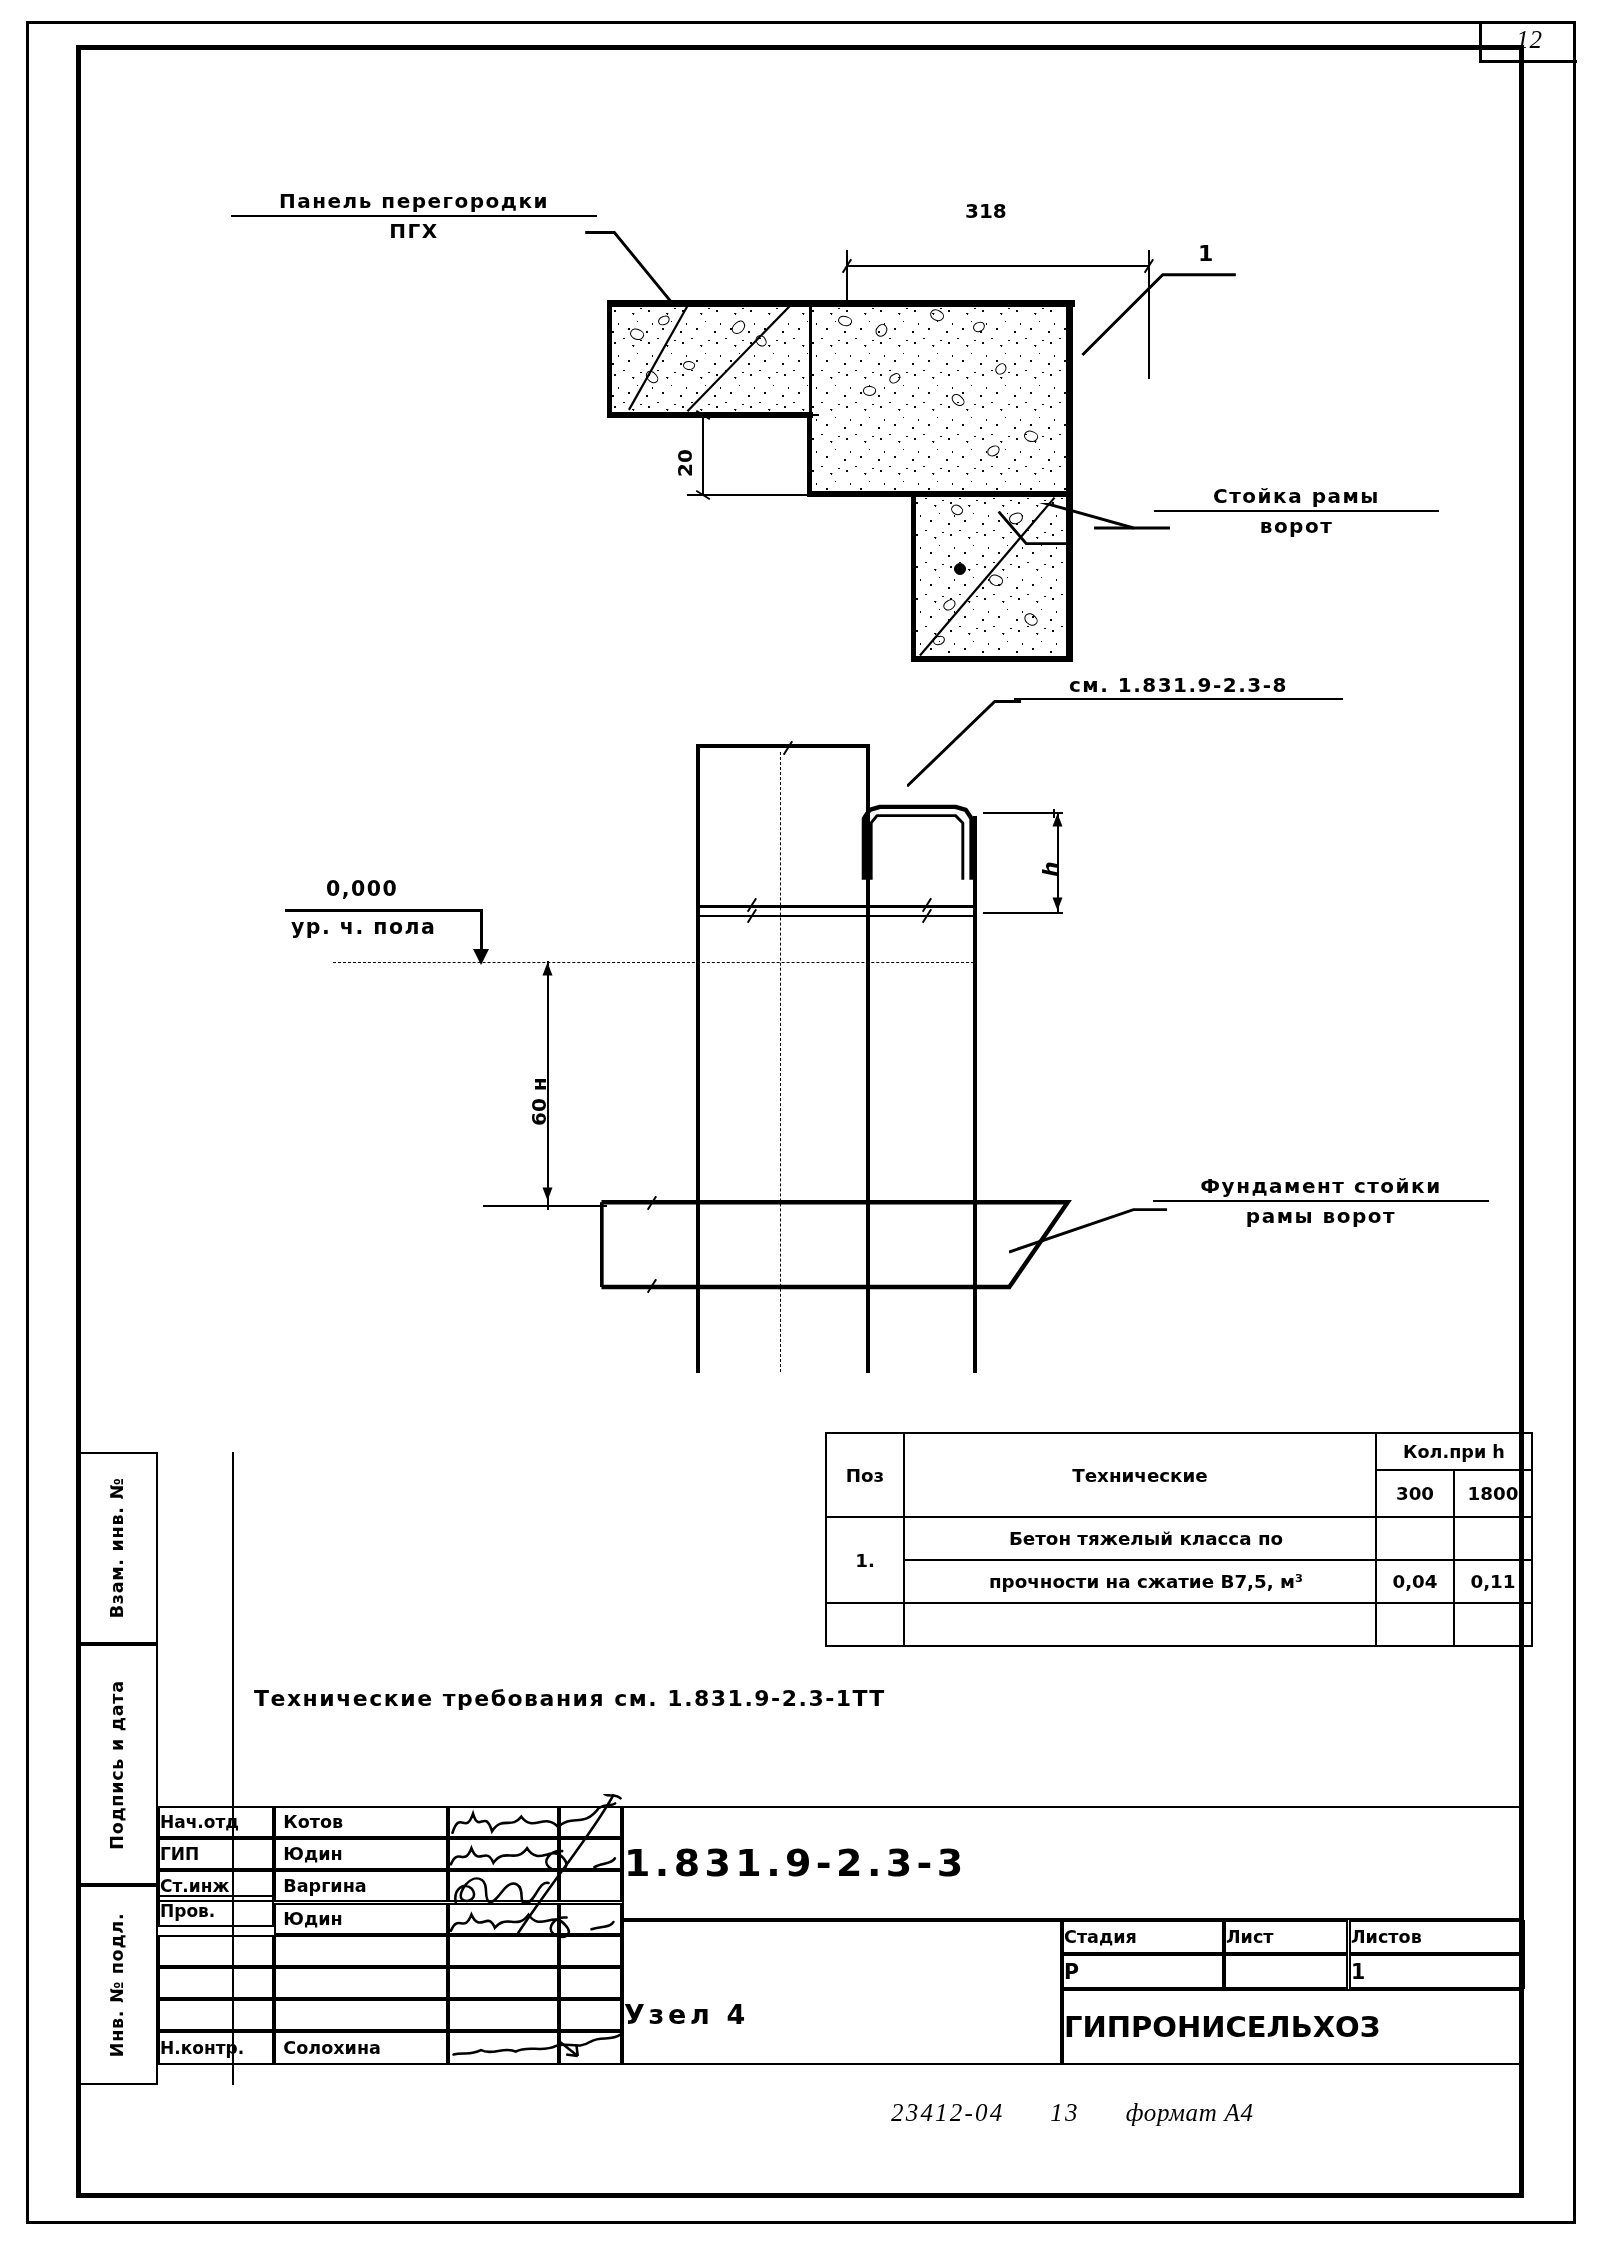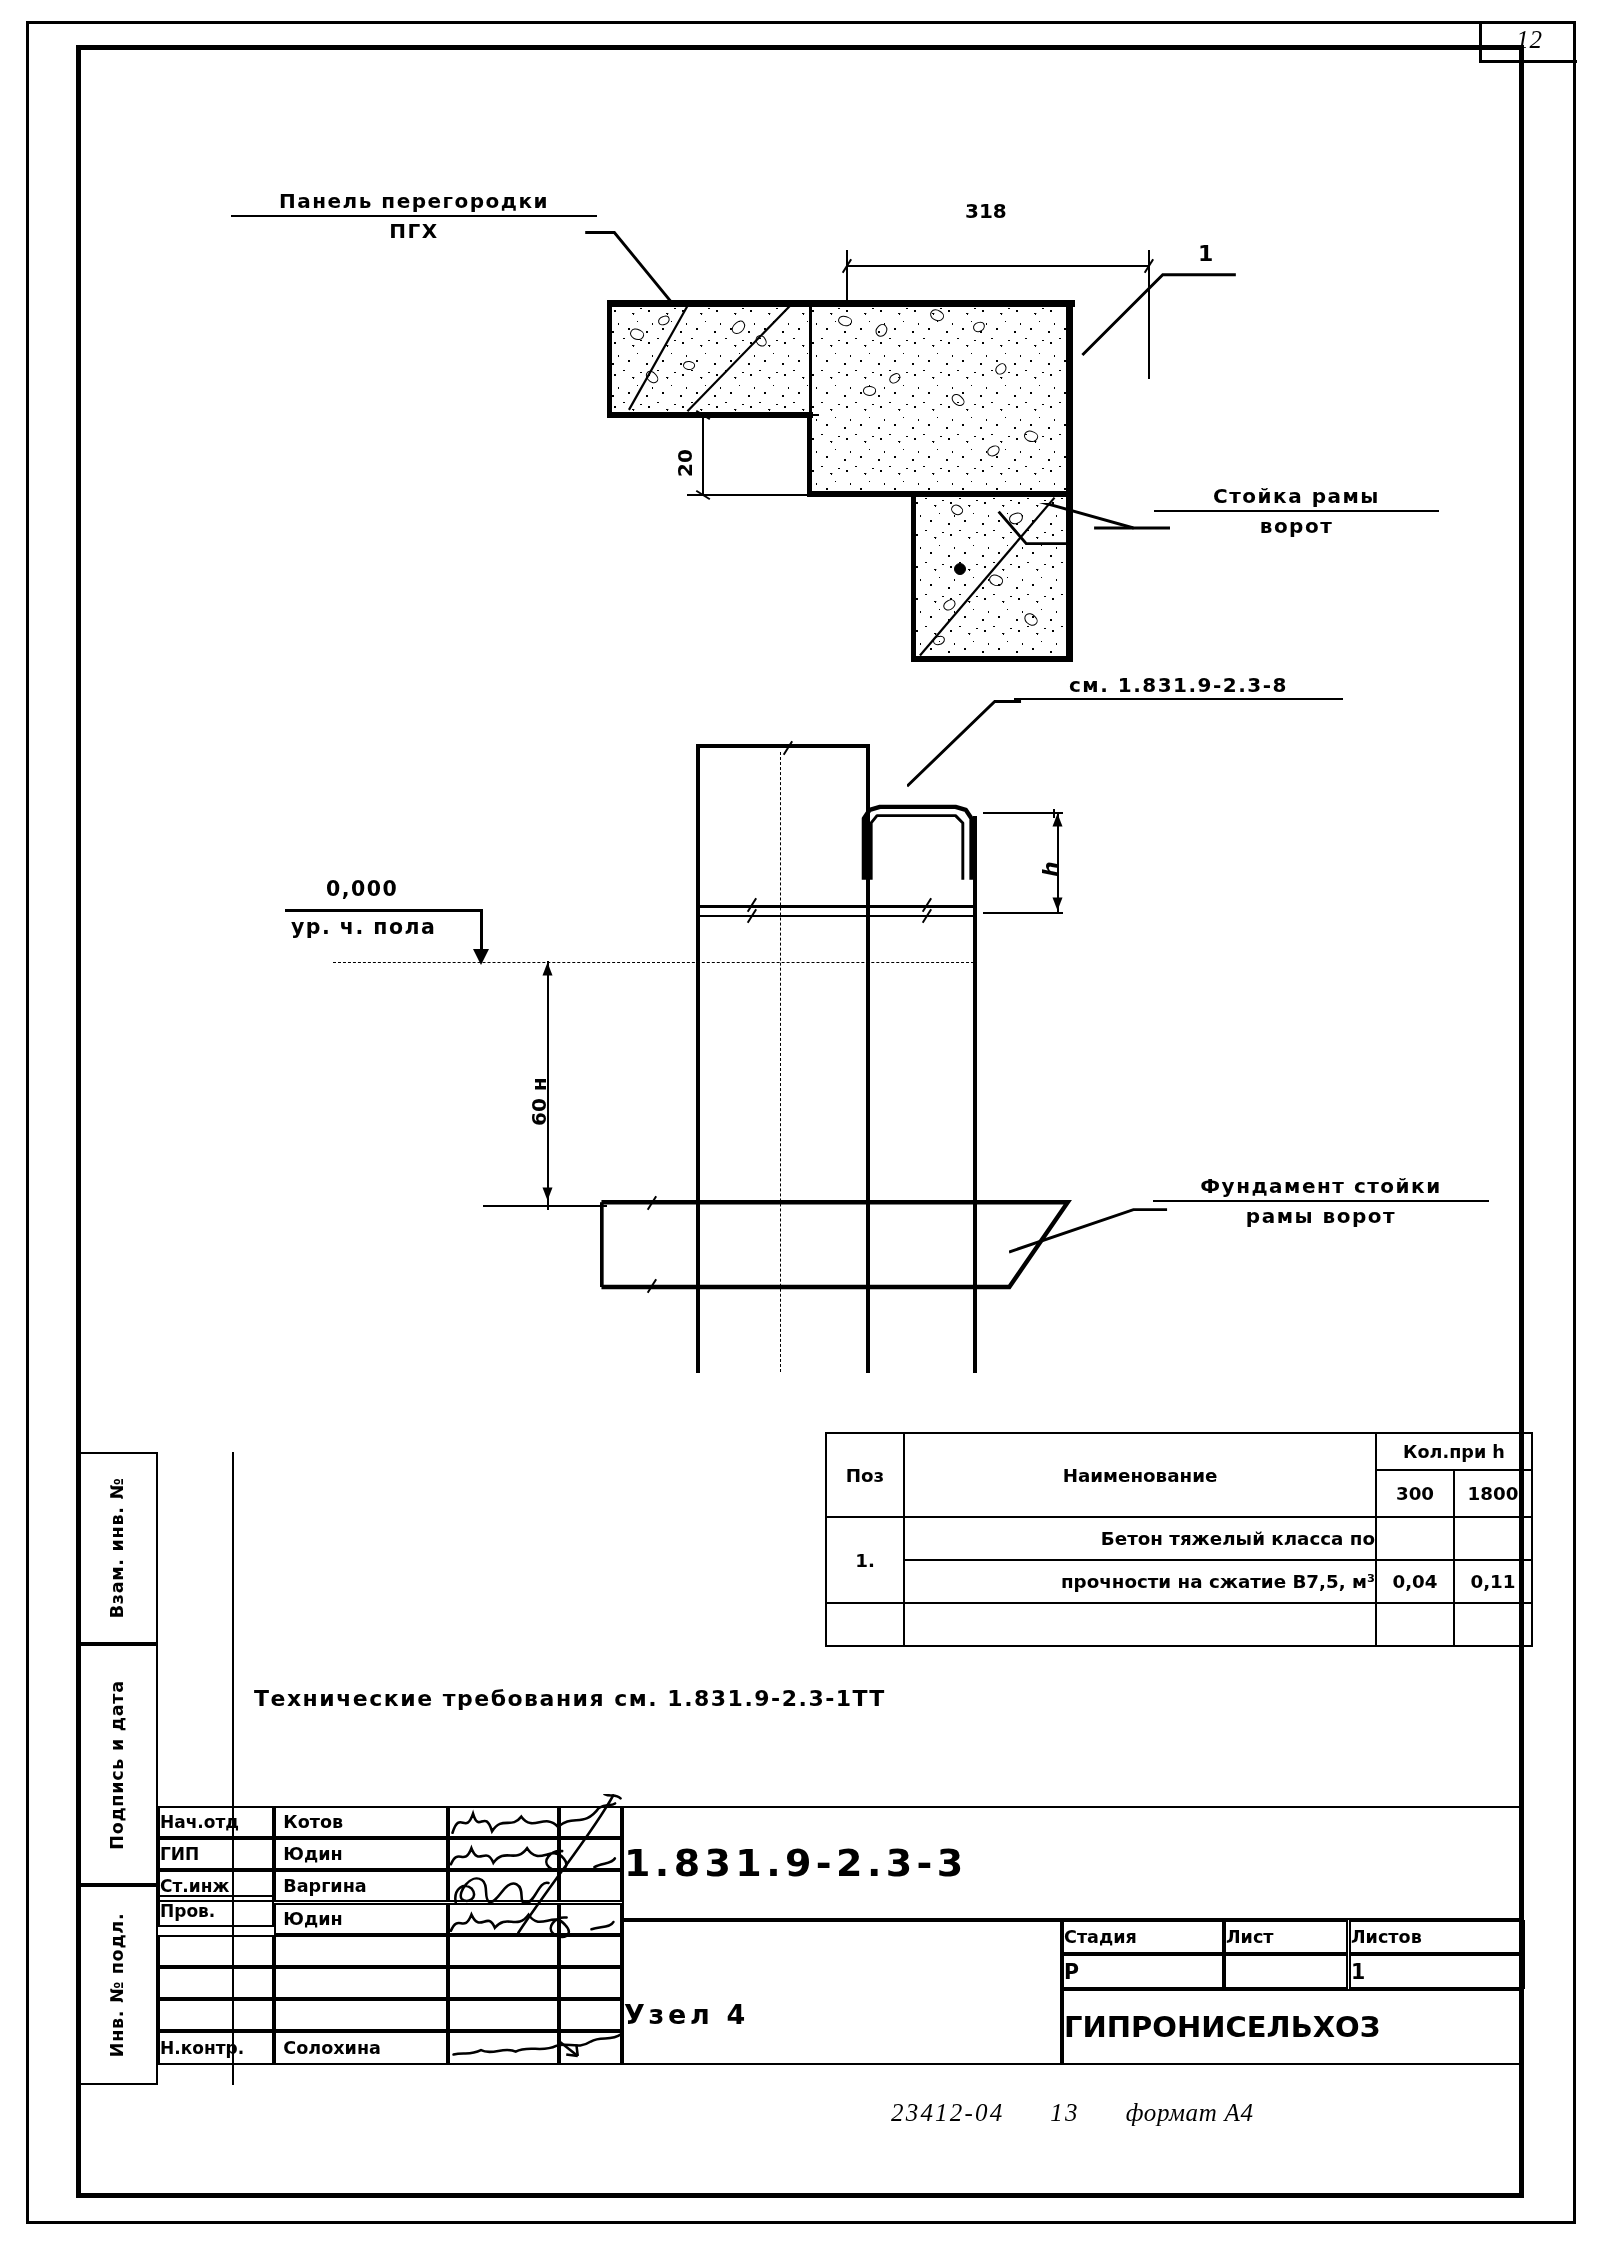--- a/index.html
+++ b/index.html
@@ -93,21 +93,21 @@
     border: 2.2px solid #000;
     padding: 0;
     font-family: "DejaVu Sans", sans-serif;
     font-weight: bold;
     font-size: 18.3px;
     color: #000;
     text-align: center;
     vertical-align: middle;
     height: 41px;
   }
-  #spec-table .nm { text-align: right; padding-left: 12px; font-size: 18.3px; }
+  #spec-table .nm { text-align: center; padding-left: 12px; font-size: 18.3px; }
   #spec-table .hdr-kol { font-size: 17.6px; margin-left: 48px; }
 
   
   #tech-req {
     position: absolute;
     left: 254px; top: 1686px;
     font-size: 22px;
   }
 
   
@@ -427,21 +427,21 @@
     </div>
     <svg class="abs" style="left:1009px; top:512px; width:161px; height:88px;" viewBox="0 0 220 120">
       <polyline points="216,54 170,54 0,112" fill="none" stroke="#000" stroke-width="4"></polyline>
     </svg>
   </div>
 
   <table id="spec-table">
     <tbody>
       <tr>
         <td rowspan="2" style="width:76px;">Поз</td>
-        <td rowspan="2" style="width:470px;">Наименование</td>
+        <td rowspan="2" style="width:470px;">Технические</td>
         <td colspan="2" class="hdr-kol" style="height:35px;">Кол.при h</td>
       </tr>
       <tr>
         <td style="width:76px; height:45px;">300</td>
         <td style="width:82px; height:45px;">1800</td>
       </tr>
       <tr>
         <td rowspan="2">1.</td>
         <td class="nm">Бетон тяжелый класса по</td>
         <td></td>

